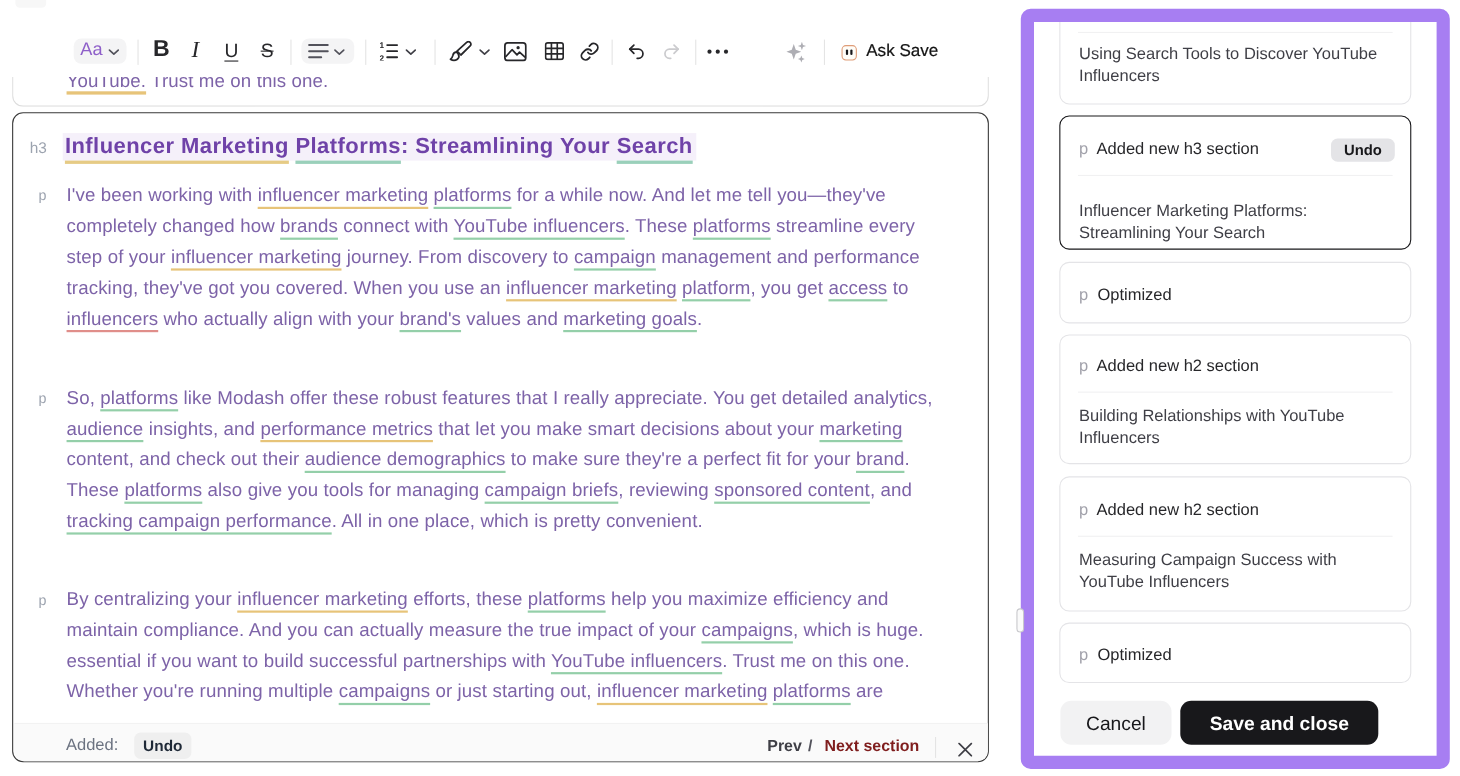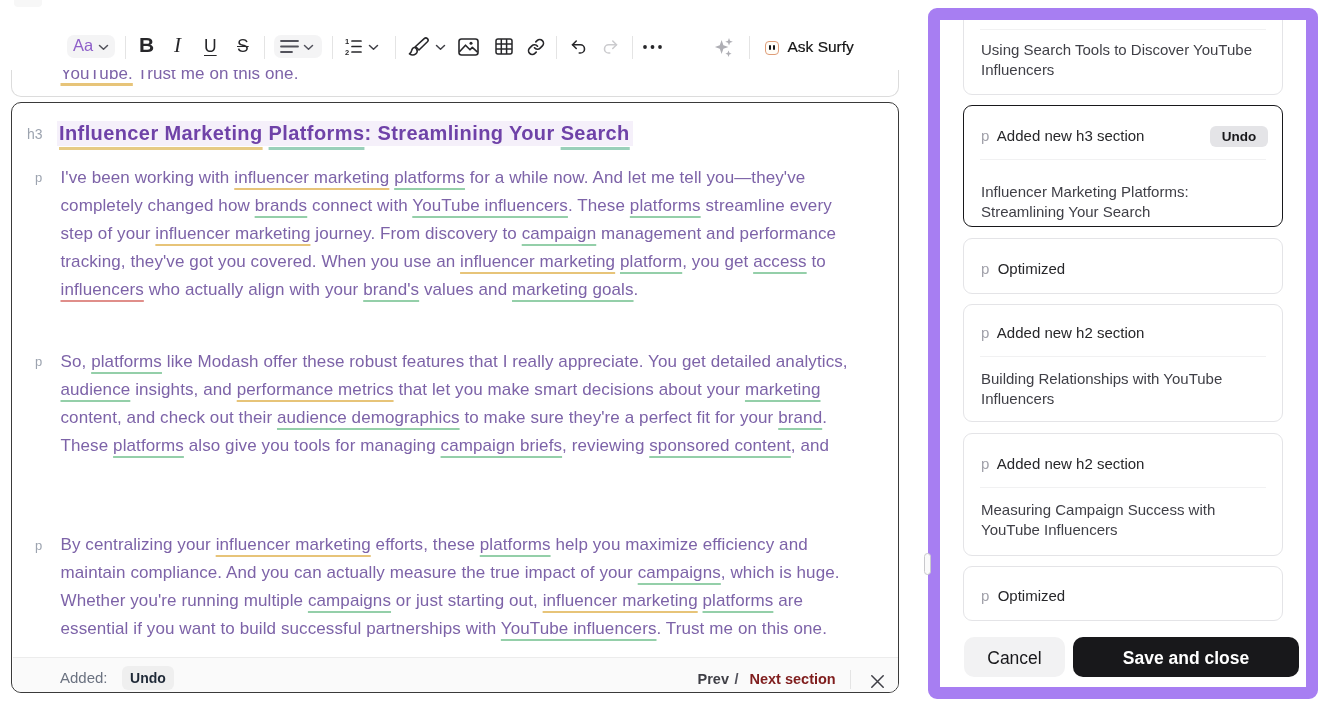--- a/index.html
+++ b/index.html
@@ -123,21 +123,21 @@
   </svg>
 <svg class="tb" style="left:714px; top:37px;" width="20" height="21" viewBox="0 0 20 21">
     <path d="M7.6 3 L9.4 8.2 L14.4 10 L9.4 11.8 L7.6 17 L5.8 11.8 L0.9 10 L5.8 8.2 Z" fill="#aeaeb4"></path>
     <path d="M15 1 L16 3.8 L18.8 4.8 L16 5.8 L15 8.6 L14 5.8 L11.3 4.8 L14 3.8 Z" fill="#aeaeb4"></path>
     <path d="M14.5 13.5 L15.4 15.8 L17.6 16.7 L15.4 17.6 L14.5 19.9 L13.6 17.6 L11.4 16.7 L13.6 15.8 Z" fill="#aeaeb4"></path>
   </svg>
 <div class="sep" style="left:748.5px;"></div>
 <div class="tb" style="left:764.5px; top:41px; width:14.5px; height:14px; background:#fffdf8; border:1.3px solid #df9d78; border-radius:4px;"></div>
 <div class="tb" style="left:768.6px; top:44.6px; width:2.3px; height:5.2px; background:#18181b; border-radius:1px;"></div>
 <div class="tb" style="left:773.2px; top:44.6px; width:2.3px; height:5.2px; background:#18181b; border-radius:1px;"></div>
-<div class="tb" style="left:787.5px; top:37.5px; font-size:15.5px; font-weight:500; color:#141414; -webkit-text-stroke:0.2px #141414;">Ask Surfy</div>
+<div class="tb" style="left:787.5px; top:37.5px; font-size:15.5px; font-weight:500; color:#141414; -webkit-text-stroke:0.2px #141414;">Ask Save</div>
 
 <div class="abs" style="left:11px; top:102px; width:888px; height:591px; border:1.5px solid #3a3a3a; border-radius:10px; z-index:5;"></div>
 
 <div class="lbl" style="left:27px; top:126px;">h3</div>
 <div id="hd" class="abs" style="left:59px; top:120px; font-size:20px; line-height:27px; font-weight:bold; color:#6f42a8; white-space:nowrap; letter-spacing:0.4px;"><span style="background:#f5f0fa; padding:1px 3px 2px 2px; margin-left:-2px;"><span class="y">Influencer Marketing</span> <span class="g">Platforms</span>: Streamlining Your <span class="g">Search</span></span></div>
 
 <div class="lbl" style="left:35px; top:170px; font-size:13px;">p</div>
 <div class="abs doc" style="left:60.5px; top:163.5px;">
   <div class="ln">I've been working with <span class="y">influencer marketing</span> <span class="g">platforms</span> for a while now. And let me tell you—they've</div>
   <div class="ln">completely changed how <span class="g">brands</span> connect with <span class="g">YouTube influencers</span>. These <span class="g">platforms</span> streamline every</div>
@@ -145,28 +145,29 @@
   <div class="ln">tracking, they've got you covered. When you use an <span class="y">influencer marketing</span> <span class="g">platform</span>, you get <span class="g">access</span> to</div>
   <div class="ln"><span class="r">influencers</span> who actually align with your <span class="g">brand's</span> values and <span class="g">marketing goals</span>.</div>
 </div>
 
 <div class="lbl" style="left:35px; top:354px; font-size:13px;">p</div>
 <div class="abs doc" style="left:60.5px; top:347.5px;">
   <div class="ln">So, <span class="g">platforms</span> like Modash offer these robust features that I really appreciate. You get detailed analytics,</div>
   <div class="ln"><span class="g">audience</span> insights, and <span class="y">performance metrics</span> that let you make smart decisions about your <span class="g">marketing</span></div>
   <div class="ln">content, and check out their <span class="g">audience demographics</span> to make sure they're a perfect fit for your <span class="g">brand</span>.</div>
   <div class="ln">These <span class="g">platforms</span> also give you tools for managing <span class="g">campaign briefs</span>, reviewing <span class="g">sponsored content</span>, and</div>
+  <div class="ln"><span class="g">tracking campaign performance</span>. All in one place, which is pretty convenient.</div>
 </div>
 
 <div class="lbl" style="left:35px; top:538px; font-size:13px;">p</div>
 <div class="abs doc" style="left:60.5px; top:531px;">
   <div class="ln">By centralizing your <span class="y">influencer marketing</span> efforts, these <span class="g">platforms</span> help you maximize efficiency and</div>
   <div class="ln">maintain compliance. And you can actually measure the true impact of your <span class="g">campaigns</span>, which is huge.</div>
+  <div class="ln">essential if you want to build successful partnerships with <span class="g">YouTube influencers</span>. Trust me on this one.</div>
   <div class="ln">Whether you're running multiple <span class="g">campaigns</span> or just starting out, <span class="y">influencer marketing</span> <span class="g">platforms</span> are</div>
-  <div class="ln">essential if you want to build successful partnerships with <span class="g">YouTube influencers</span>. Trust me on this one.</div>
 </div>
 
 <div class="abs" style="left:12.5px; top:657px; width:885px; height:34.5px; background:#fafafa; border-top:1px solid #ececec; border-radius:0 0 9px 9px; z-index:6;"></div>
 <div class="abs" style="left:60px; top:669px; font-size:15px; color:#6b7280; z-index:7;">Added:</div>
 <div class="abs" style="left:122px; top:665.5px; width:52px; height:24px; background:#efefef; border-radius:6px; z-index:7; text-align:center; line-height:24px; font-size:14px; font-weight:bold; color:#1f2937;">Undo</div>
 <div class="abs" style="left:697.5px; top:671px; font-size:14.5px; font-weight:bold; color:#3f3f46; z-index:7;">Prev</div>
 <div class="abs" style="left:734.5px; top:671px; font-size:14.5px; font-weight:bold; color:#52525b; z-index:7;">/</div>
 <div class="abs" style="left:749.5px; top:671px; font-size:14.5px; font-weight:bold; color:#7f1d1d; z-index:7;">Next section</div>
 <div class="abs" style="left:849.5px; top:670px; width:1px; height:19px; background:#e4e4e4; z-index:7;"></div>
 <svg class="abs" style="left:870.5px; top:675px; z-index:7;" width="13" height="13" viewBox="0 0 13 13">
@@ -203,15 +204,15 @@
     <div class="divider" style="top:53px;"></div>
     <div class="content" style="top:66px;">Measuring Campaign Success with<br>YouTube Influencers</div>
   </div>
 
   <div class="card" style="top:546px; height:55px;">
     <div class="hdr" style="top:20px;"><span class="p">p</span>&nbsp; Optimized</div>
   </div>
 </div>
 
 <div class="abs" style="left:964px; top:637px; width:101px; height:39.5px; background:#f2f2f3; border-radius:10px; z-index:22; text-align:center; line-height:42px; font-size:17.5px; font-weight:normal; color:#18181b;">Cancel</div>
-<div class="abs" style="left:1073px; top:637px; width:226px; height:39.5px; background:#18181b; border-radius:10px; z-index:22; text-align:center; line-height:42px; font-size:17.5px; font-weight:bold; color:#ffffff;">Save and close</div>
+<div class="abs" style="left:1073px; top:637px; width:180px; height:39.5px; background:#18181b; border-radius:10px; z-index:22; text-align:center; line-height:42px; font-size:17.5px; font-weight:bold; color:#ffffff;">Save and close</div>
 
 <div class="abs" style="left:924px; top:553px; width:7px; height:21.5px; background:#fafafa; border:1px solid #c8c8cc; border-radius:4px; z-index:25;"></div>
 
 </body></html>

